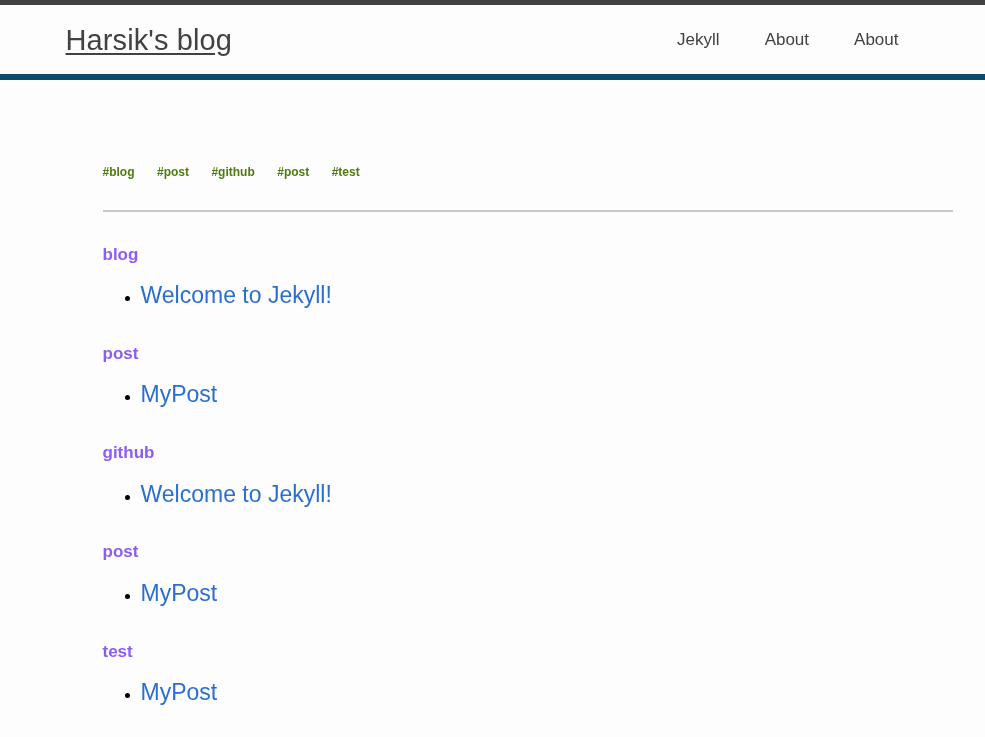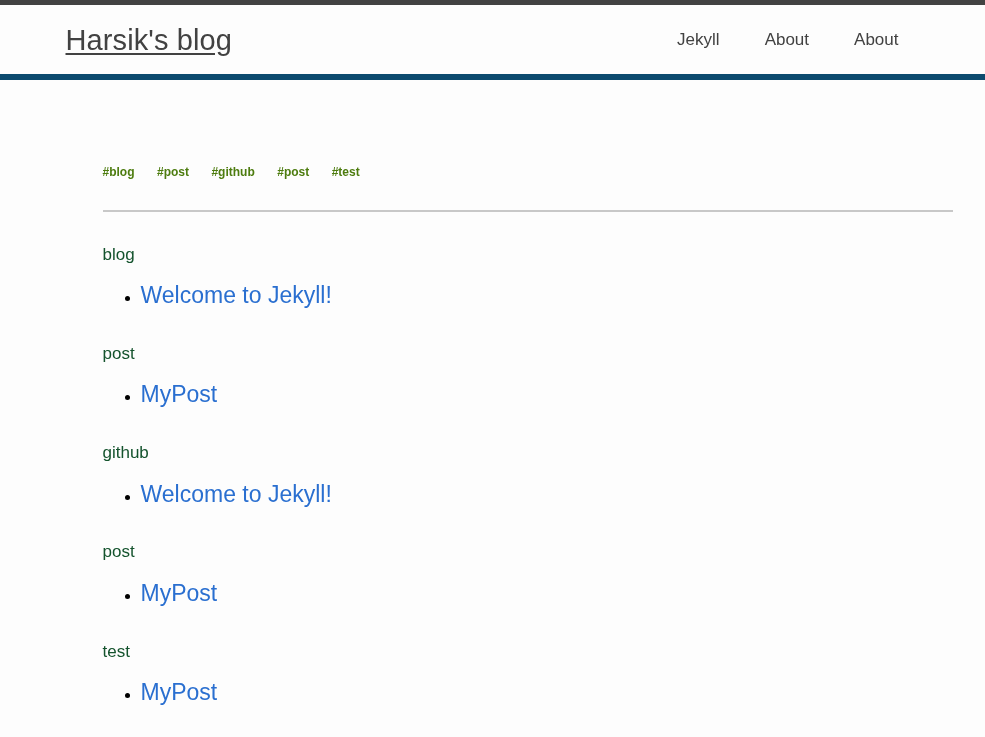--- a/index.html
+++ b/index.html
@@ -104,22 +104,22 @@
     border-top: 2px solid #c8c8c8;
     margin: 31px 0 0 0;
     width: 850px;
   }
 
   .tag-section {
     margin-top: 0;
   }
   .tag-heading {
     font-size: 17px;
-    font-weight: 400;
-    color: #14532d;
+    font-weight: 700;
+    color: #8b5cf6;
     margin: 0;
     padding-top: 32px;
     line-height: 1.25;
   }
   .post-list {
     list-style: disc;
     margin: 0;
     padding-top: 16px;
     padding-left: 38px;
     padding-bottom: 0;

